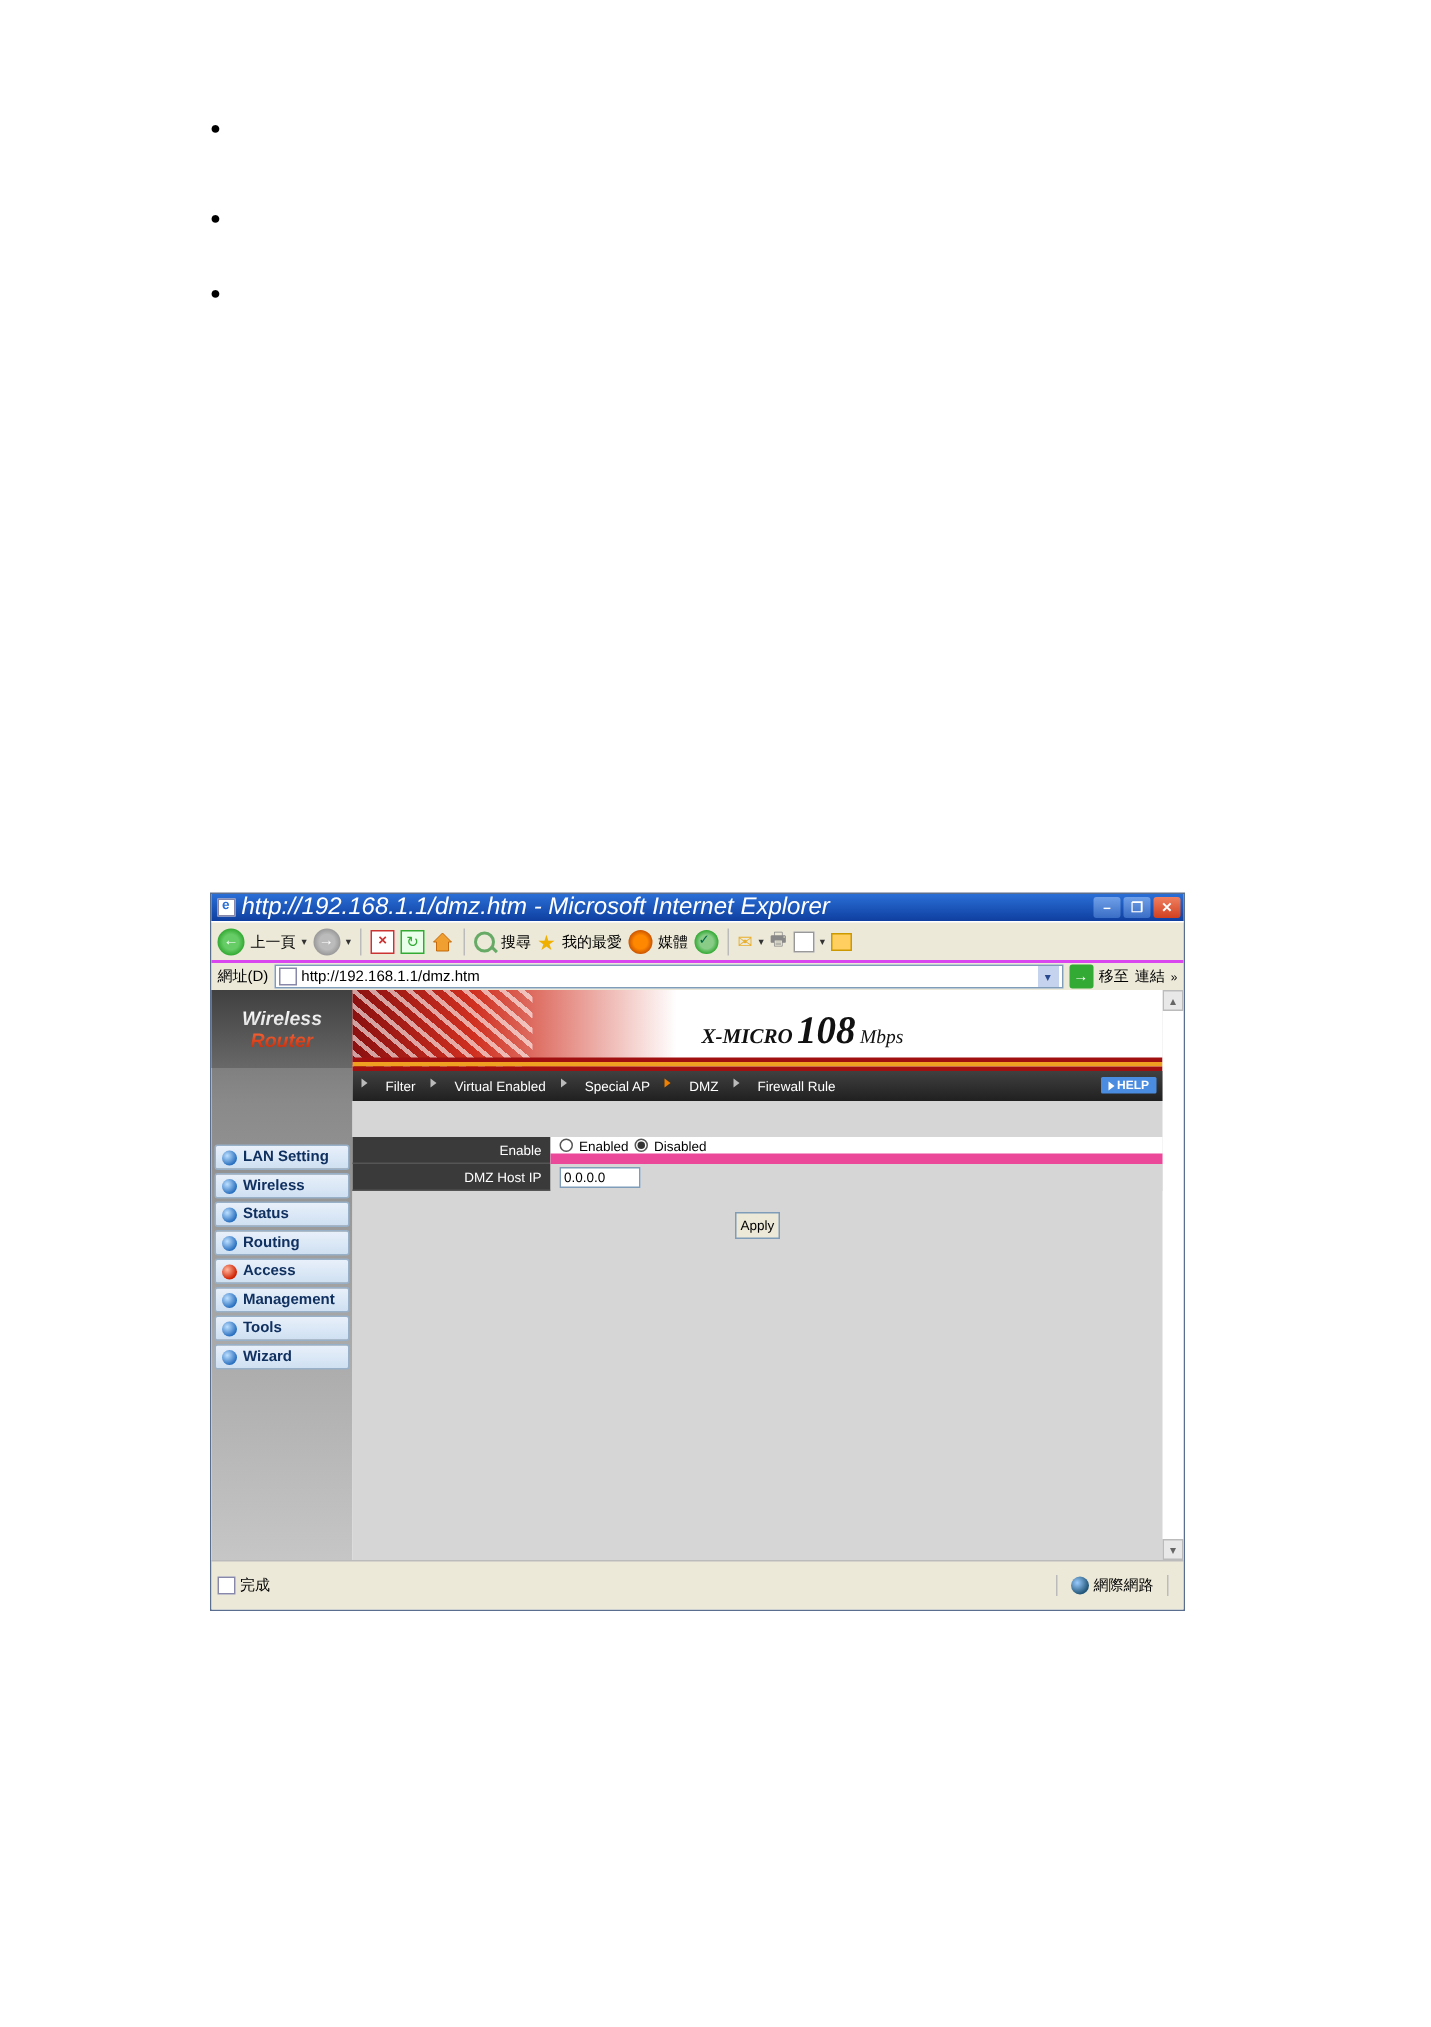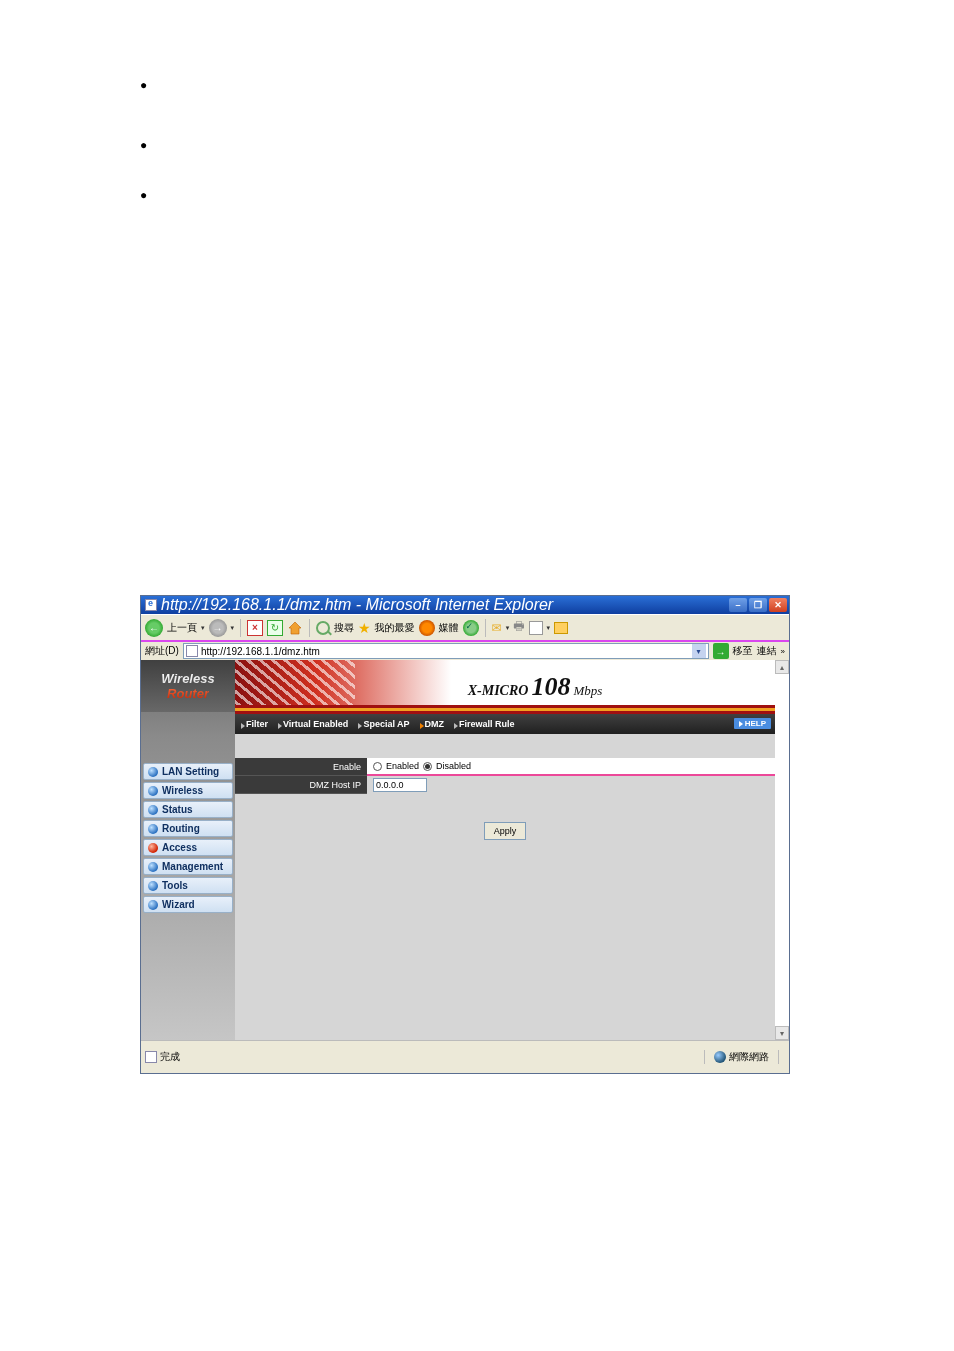--- a/index.html
+++ b/index.html
@@ -90,35 +90,35 @@
   .brand { font-family: Georgia, "Times New Roman", serif; color: #111; display: flex; align-items: baseline; gap: 3px; z-index: 1; margin-left: 60px; }
   .brand .xm { font-size: 14px; font-weight: bold; font-style: italic; }
   .brand .big { font-size: 26px; font-weight: bold; font-style: italic; }
   .brand .mbps { font-size: 13px; font-style: italic; }
   .banner-lines { position: absolute; bottom: 0; left: 0; right: 0; }
   .banner-lines .bl { height: 3px; }
   .banner-lines .r { background: #a01010; }
   .banner-lines .o { background: #f0a020; }
 
   .subnav { height: 20px; background: linear-gradient(to bottom, #404040, #202020); display: flex; align-items: center; padding: 0 6px; gap: 10px; color: #fff; font-size: 9px; position: relative; }
-  .subnav .item { display: flex; align-items: flex-end; gap: 1px; font-weight: bold; }
+  .subnav .item { display: flex; align-items: flex-start; gap: 12px; }
   .subnav .tri { width: 0; height: 0; border-top: 3px solid transparent; border-bottom: 3px solid transparent; border-left: 4px solid #bbb; }
   .subnav .tri.org { border-left-color: #f08000; }
   .subnav .help { position: absolute; right: 4px; top: 4px; background: #4a8de0; color: #fff; font-size: 8px; font-weight: bold; padding: 1px 5px; display: flex; align-items: center; gap: 2px; border-radius: 1px; }
   .subnav .help .htri { width: 0; height: 0; border-top: 3px solid transparent; border-bottom: 3px solid transparent; border-left: 4px solid #fff; }
 
   .form-area { padding: 24px 0 0 0; font-size: 9px; color: #000; }
   .frow { display: flex; align-items: center; height: 18px; }
   .frow .flbl { width: 132px; padding-right: 6px; text-align: right; background: #3a3a3a; color: #fff; height: 18px; line-height: 18px; border-bottom: 1px solid #555; }
-  .frow .fval { flex: 1; padding-left: 6px; background: #fff; height: 18px; display: flex; align-items: center; gap: 4px; border-bottom: 2px solid #ec4899; }
+  .frow .fval { flex: 1; padding-left: 6px; background: #fff; height: 18px; display: flex; align-items: center; gap: 4px; border-bottom: 7px solid #ec4899; }
   .frow .fval.gray { background: #d6d6d6; border: none; }
   .radio { width: 9px; height: 9px; border: 1px solid #555; border-radius: 50%; display: inline-flex; align-items: center; justify-content: center; }
   .radio.sel::after { content: ""; width: 5px; height: 5px; background: #333; border-radius: 50%; }
   .txtinput { width: 54px; height: 14px; border: 1px solid #7f9db9; font-size: 9px; padding: 0 2px; background: #fff; }
-  .applybtn { margin: 28px auto 0 auto; display: block; width: 42px; height: 18px; border: 1px solid #7f9db9; background: #ece9d8; font-size: 9px; text-align: center; line-height: 16px; }
+  .applybtn { margin: 14px auto 0 auto; display: block; width: 30px; height: 18px; border: 1px solid #7f9db9; background: #ece9d8; font-size: 9px; text-align: center; line-height: 16px; }
 
   
   .statusbar { height: 33px; background: #ece9d8; display: flex; align-items: center; padding: 0 4px; border-top: 1px solid #bbb; font-size: 10px; }
   .statusbar .ie-page-icon3 { width: 12px; height: 12px; background: #fff; border: 1px solid #88a; margin-right: 3px; }
   .statusbar .zone { margin-left: auto; display: flex; align-items: center; gap: 3px; }
   .statusbar .globe { width: 12px; height: 12px; border-radius: 50%; background: radial-gradient(circle at 35% 35%, #9cf, #257 70%); }
   .statusbar .sep-bar { width: 1px; height: 14px; background: #bbb; margin: 0 6px; }
 </style>
 </head>
 <body>

